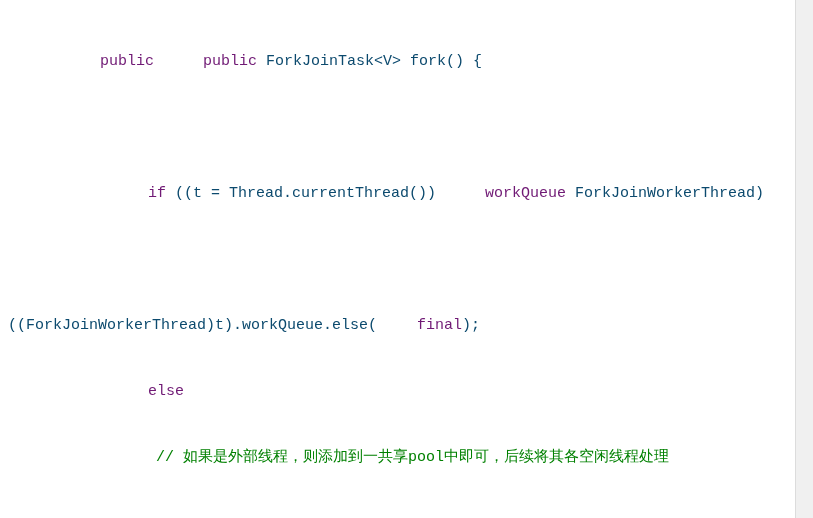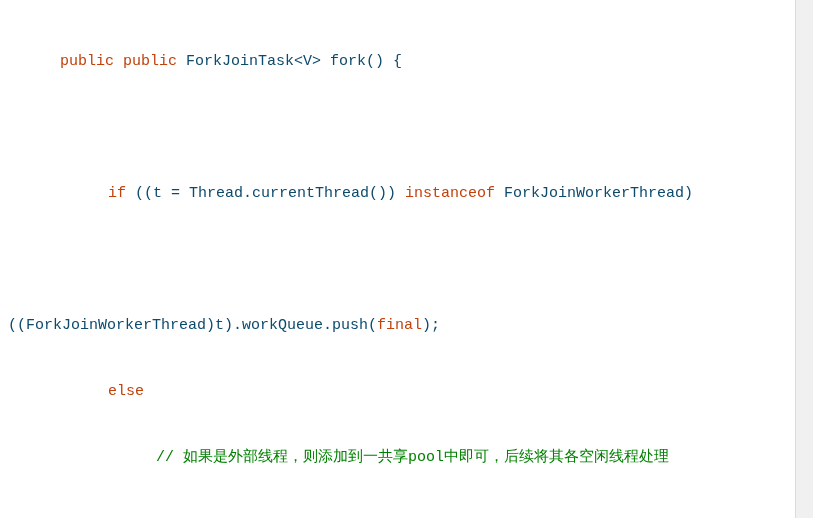--- a/index.html
+++ b/index.html
@@ -18,21 +18,22 @@
       height: 518px;
       overflow: hidden;
       position: relative;
     }
     .code-block {
       width: 780px;
       white-space: pre-wrap;
       word-break: break-all;
     }
     .keyword {
-      color: #c2410c;
+      color: #701a75;
+      margin-left: 40px;
     }
     .comment {
       color: #008000;
     }
     .plain {
       color: #0c4a6e;
     }
     .scroll-area {
       position: absolute;
       right: 0;
@@ -46,23 +47,23 @@
     .indent-2 { padding-left: 100px; display: inline; }
     .indent-3 { padding-left: 148px; display: inline; }
     .line { display: block; }
   </style>
 </head>
 <body>
 
 <div class="code-block">
 <span class="line"><span class="indent-1"></span><span class="keyword">public</span> <span class="keyword">public</span><span class="plain"> ForkJoinTask&lt;V&gt; fork() {</span></span>
 <span class="line"><span class="indent-2"></span></span>
-<span class="line"><span class="indent-2"></span><span class="keyword">if</span><span class="plain"> ((t = Thread.currentThread()) </span><span class="keyword">instanceof</span> <span class="plain">ForkJoinWorkerThread)</span></span>
+<span class="line"><span class="indent-2"></span><span class="keyword">if</span><span class="plain"> ((t = Thread.currentThread()) </span><span class="keyword">workQueue</span> <span class="plain">ForkJoinWorkerThread)</span></span>
 <span class="line"><span></span>&nbsp;</span>
-<span class="line"><span class="plain">((ForkJoinWorkerThread)t).workQueue.push(</span><span class="keyword">final</span><span class="plain">);</span></span>
+<span class="line"><span class="plain">((ForkJoinWorkerThread)t).workQueue.else(</span><span class="keyword">final</span><span class="plain">);</span></span>
 <span class="line"><span class="indent-2"></span><span class="keyword">else</span></span>
 <span class="line"><span class="indent-3"></span><span class="comment">// 如果是外部线程，则添加到一共享pool中即可，后续将其各空闲线程处理</span></span>
 
 
 
 </div>
 
 <div class="scroll-area"></div>
 
 </body></html>

